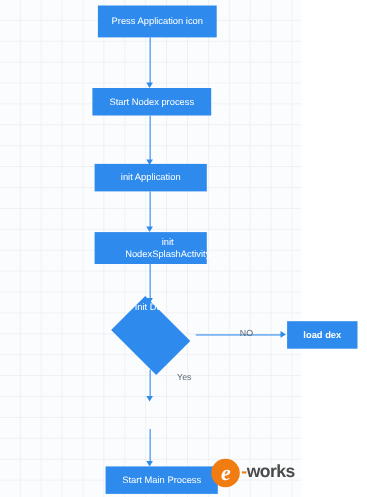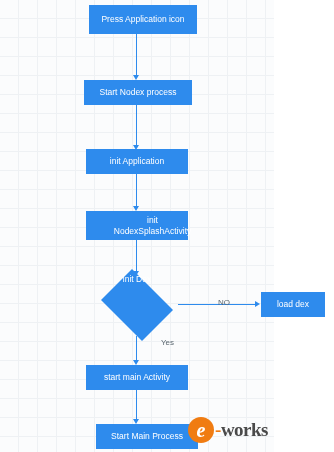--- a/index.html
+++ b/index.html
@@ -108,22 +108,22 @@
     color: #fff;
     font-family: "Liberation Serif", serif;
     font-size: 20px;
     font-style: italic;
     font-weight: bold;
     line-height: 26px;
     text-align: center;
     box-sizing: border-box;
   }
   .wm-text {
-    font-family: Liberation Serif, serif;
-    font-size: 19px;
+    font-family: Liberation Sans, sans-serif;
+    font-size: 16px;
     font-weight: bold;
     color: #4a4a4a;
     letter-spacing: -0.5px;
     margin-left: 1px;
   }
   .wm-text .orange { color: #f07c12; }
 </style>
 </head>
 <body>
 
@@ -159,31 +159,28 @@
 
   <div class="diamond-wrap" style="left:96px; top:274px; width:82px; height:62px;">
     <div class="diamond-shape"></div>
     <div class="diamond-label">init Dex</div>
   </div>
 
   <div class="hline" style="left:178px; top:304px; width:79px;"></div>
   <div class="arrow-right" style="left:255px; top:301px;"></div>
   <div class="edge-label" style="left:198px; top:298px;margin-left:20px;">NO</div>
 
-  <div class="node" style="left:261px; top:292px; width:64px; height:25px;">
+  <div class="node" style="left:261px; top:292px; width:64px; height:25px;font-weight:bold;">
     <span>load dex</span>
   </div>
 
   <div class="vline" style="left:136px; top:336px; height:26px;"></div>
   <div class="arrow-down" style="left:133px; top:360px;"></div>
   <div class="edge-label" style="left:161px; top:338px;">Yes</div>
 
-  <div class="node" style="left:86px; top:365px; width:102px; height:25px;">
-    <span>start main Activity</span>
-  </div>
 
   <div class="vline" style="left:136px; top:390px; height:31px;"></div>
   <div class="arrow-down" style="left:133px; top:419px;"></div>
 
   <div class="node" style="left:96px; top:424px; width:102px; height:25px;">
     <span>Start Main Process</span>
   </div>
 
   <div id="watermark">
     <div class="wm-e">e</div>

